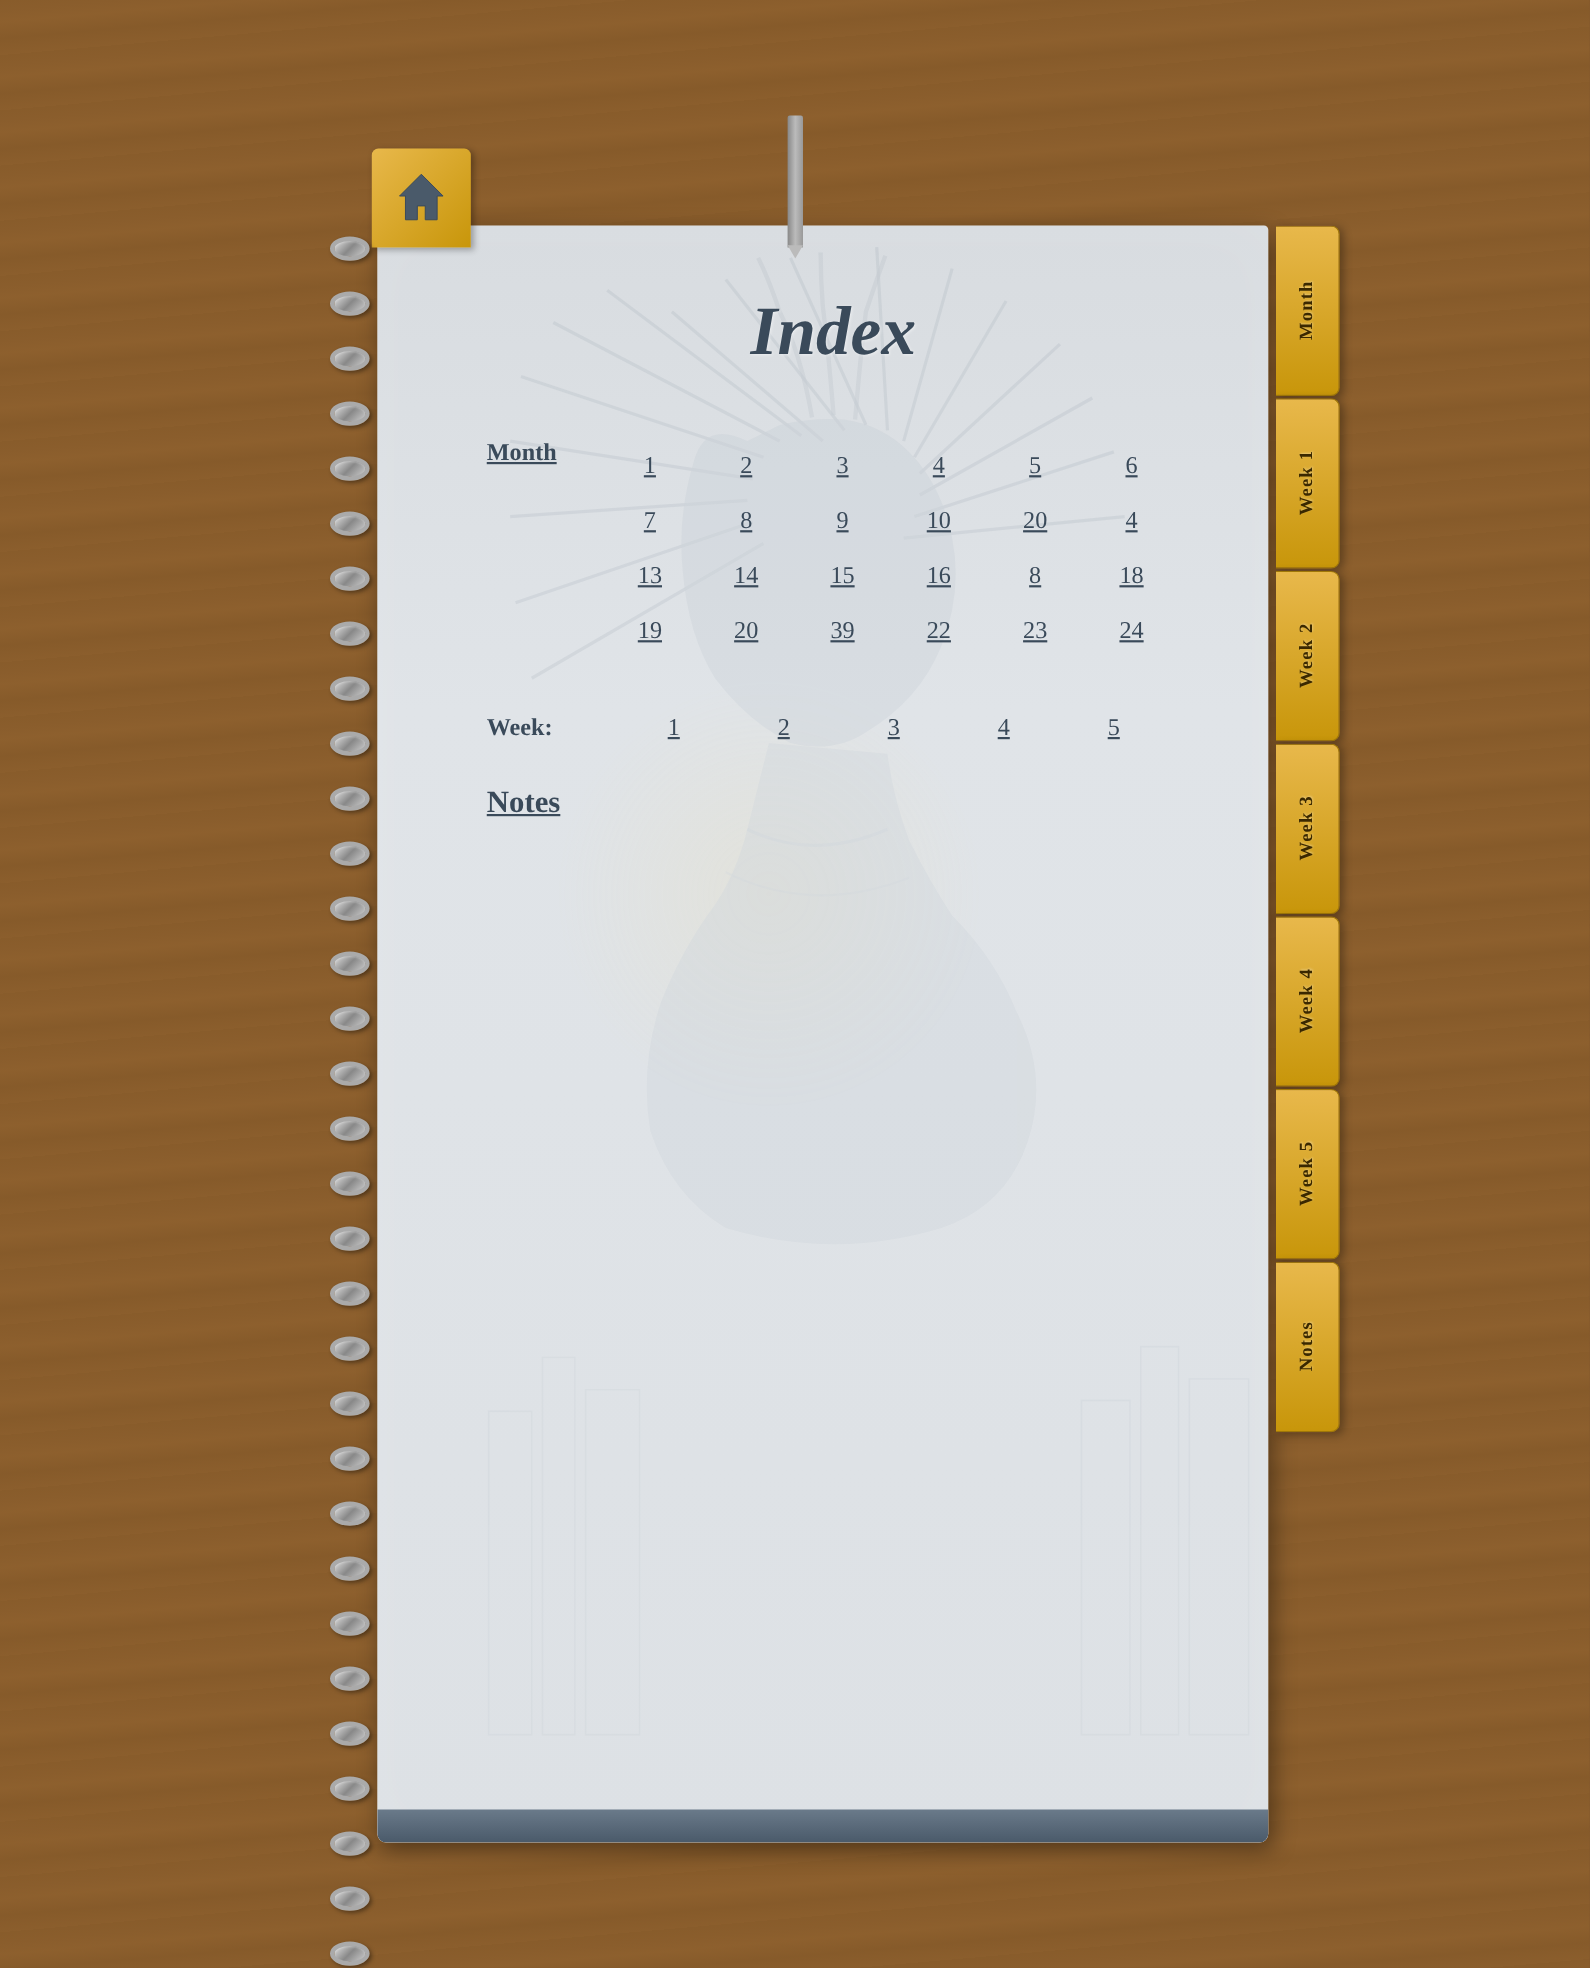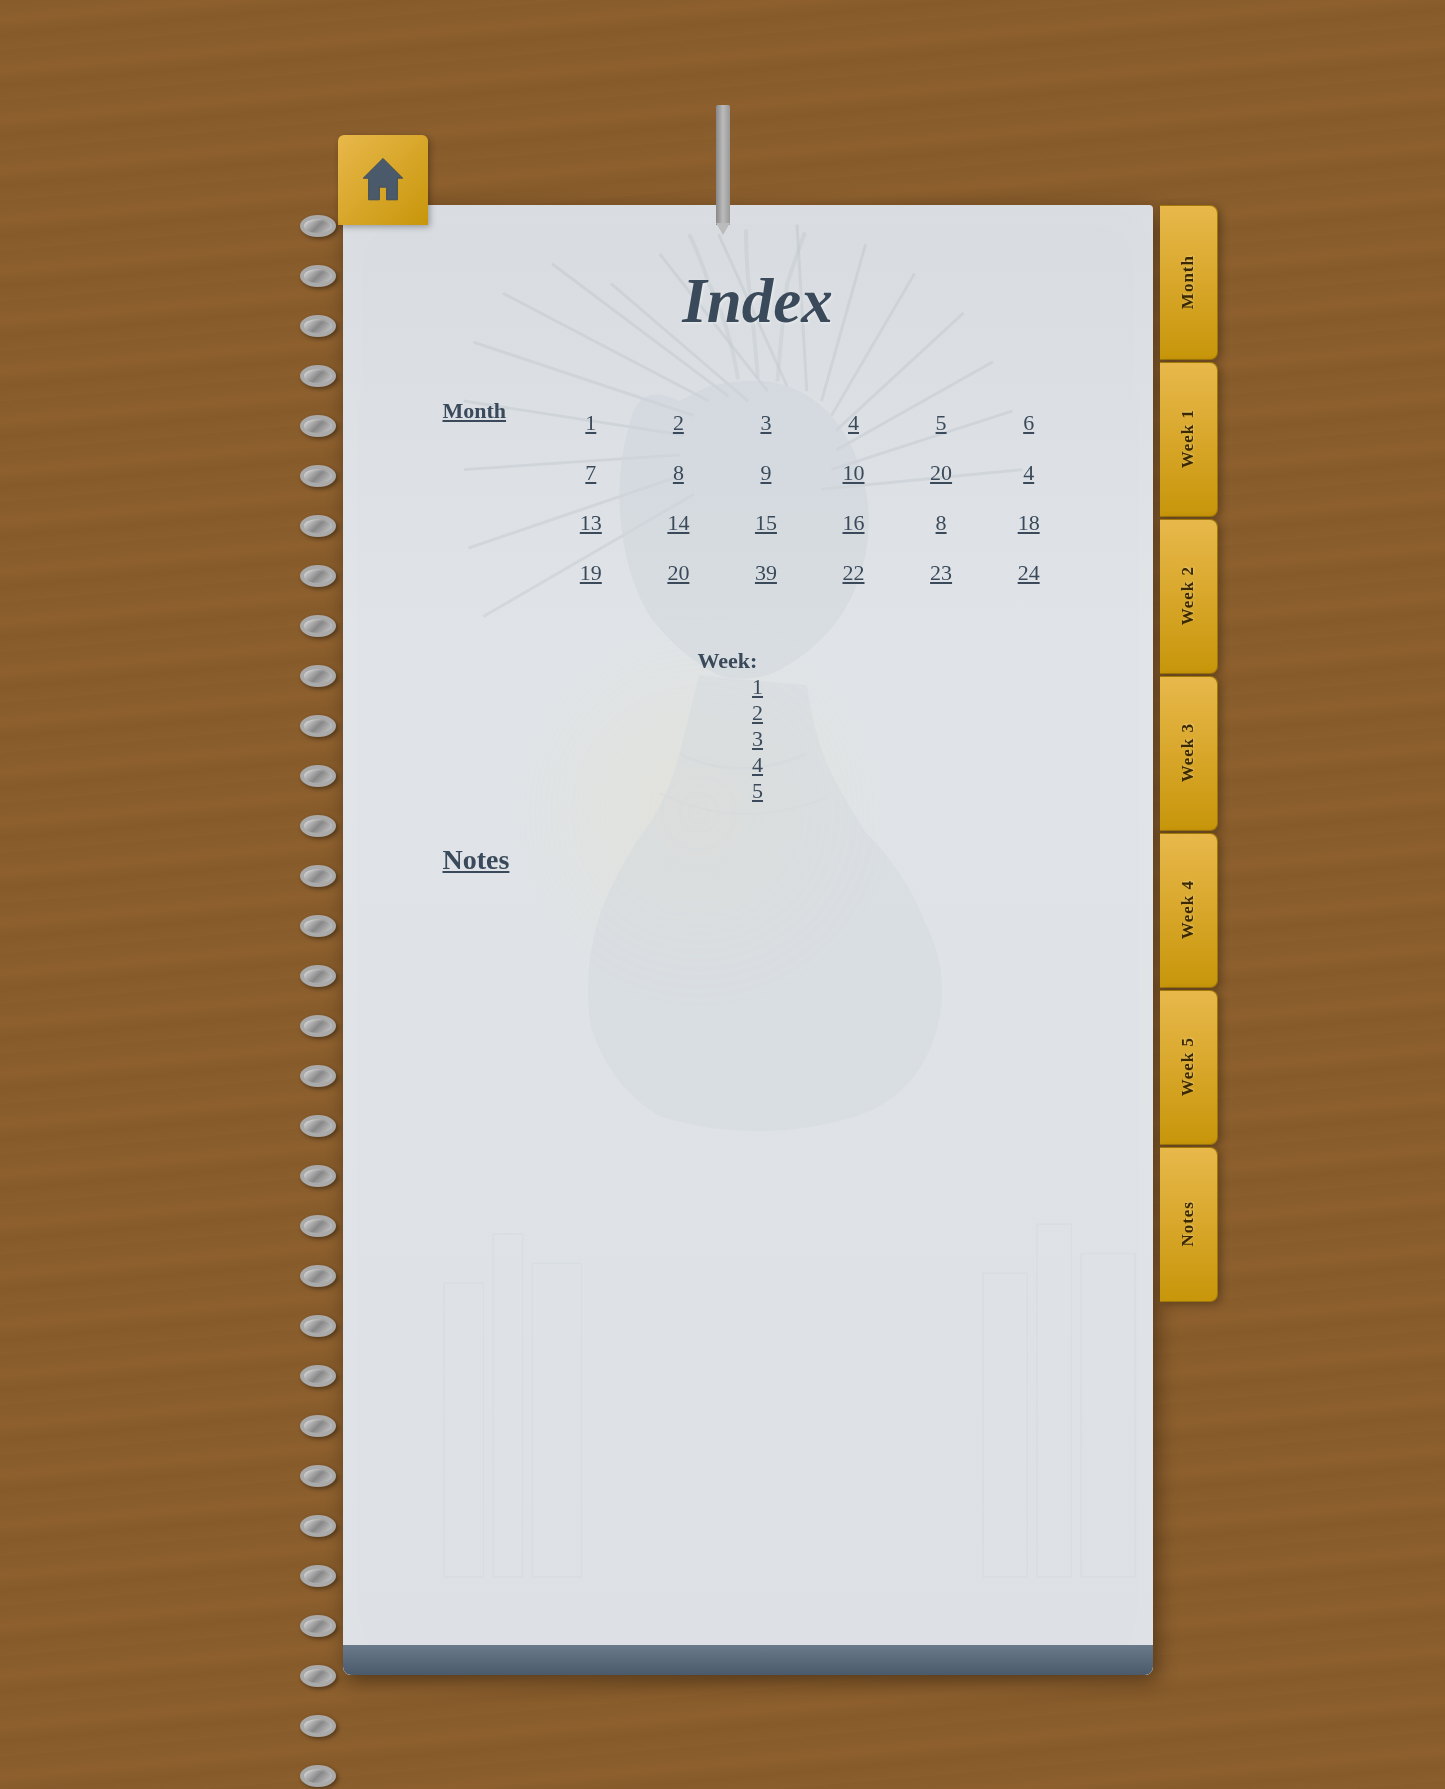--- a/index.html
+++ b/index.html
@@ -220,21 +220,20 @@
     
     .week-section {
       margin-top: 20px;
       margin-bottom: 40px;
     }
 
     .week-row {
       display: flex;
       align-items: center;
       gap: 0;
-      flex-direction: column;
     }
 
     .week-label {
       font-size: 22px;
       font-weight: bold;
       color: #3a4a5a;
       text-decoration: none;
       min-width: 120px;
       font-family: Georgia, serif;
     }

